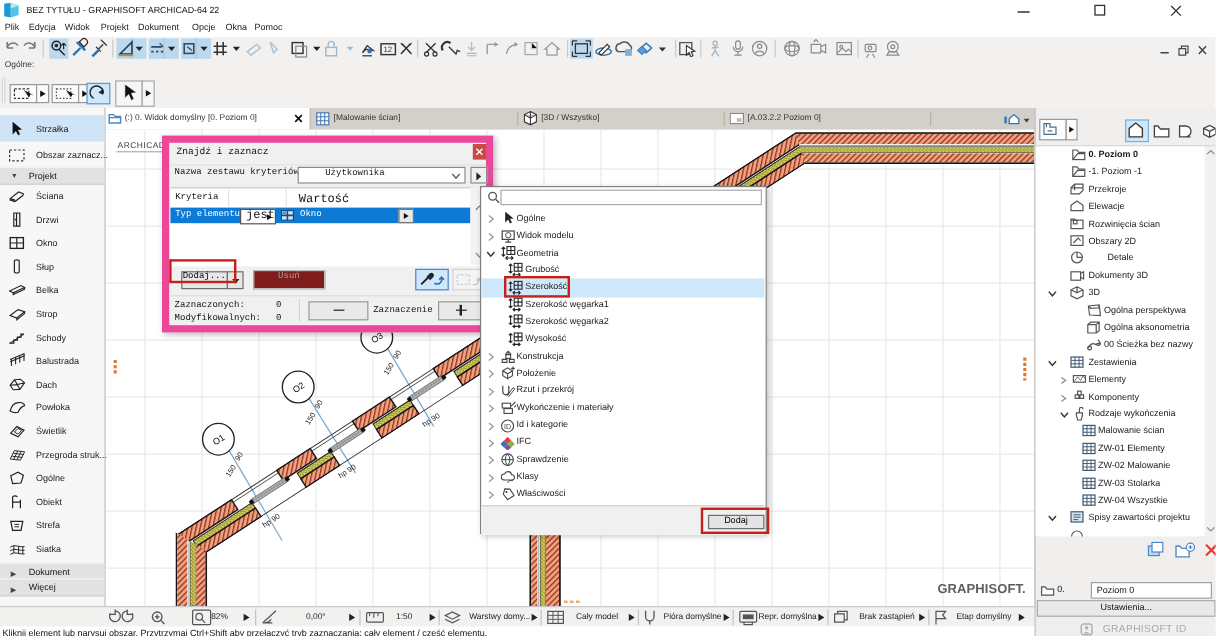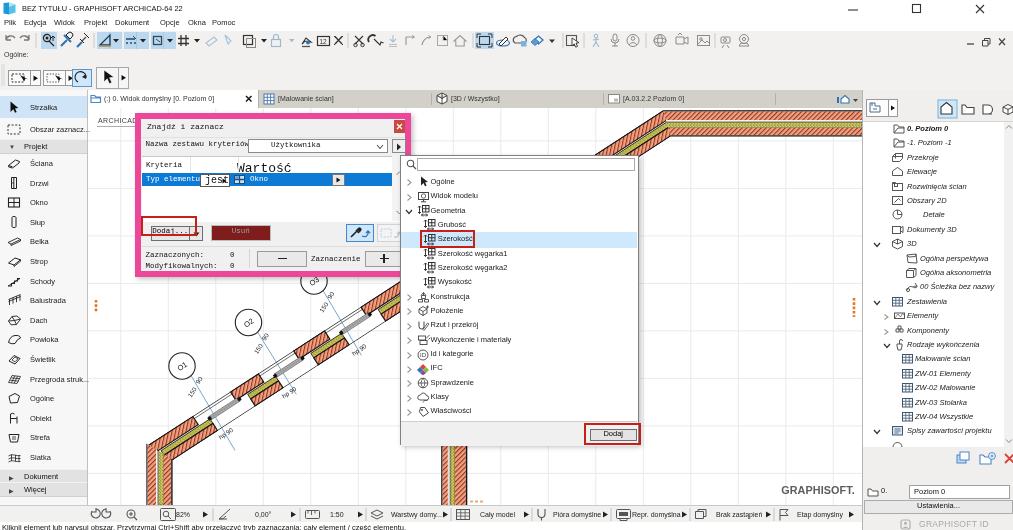--- a/index.html
+++ b/index.html
@@ -22,21 +22,21 @@
 .tbi span{position:absolute;left:30px;top:6px;white-space:nowrap;}
 .tbi{white-space:nowrap;}
 #dlg span,#popup span,.tbhead span{white-space:nowrap;}
 #dlg div,#popup div,#nav div{font-size:7.5px;line-height:1;}
 .tbi svg{position:absolute;left:7px;top:3px;}
 .tbhead{position:absolute;left:0;width:87px;height:13px;background:#e2e2e2;font-size:7.5px;color:#111;border-top:1px solid #f2f2f2;border-bottom:1px solid #d0d0d0;}
 .tbhead span{position:absolute;left:24px;top:2px;}
 .tbhead i{position:absolute;left:9px;top:4px;font-style:normal;font-size:6px;color:#444;}
 
 #nav{left:862px;top:90px;width:151px;height:440px;background:#f0efee;border-left:1px solid #b5b5b5;}
-#navtree{position:absolute;left:0px;top:32px;width:141px;height:325px;background:#fff;font-style:italic;}
+#navtree{position:absolute;left:0px;top:32px;width:141px;height:325px;background:#fff;}
 .nvi{position:absolute;font-size:7.5px;color:#1a1a1a;white-space:nowrap;}
 .nvi svg{position:absolute;top:0px;}
 
 #dlg{left:135px;top:113px;width:264px;height:152px;background:#f0f0f0;border:6px solid #ec4899;box-shadow:2px 2px 5px rgba(0,0,0,0.25);font-family:Liberation Mono, monospace;}
 
 #popup{left:400px;top:155px;width:237px;height:288px;background:#fff;border:1px solid #808080;box-shadow:2px 2px 5px rgba(0,0,0,0.25);}
 .pitem{position:absolute;left:0;width:260px;height:14.35px;font-size:7.5px;color:#1a1a1a;}
 .redbox{position:absolute;border:2px solid #c62018;background:transparent;z-index:60;}
 
 #botbar{left:0;top:505px;width:862px;height:17px;background:#f1f1f0;border-top:1px solid #c9c9c9;}
@@ -840,21 +840,21 @@
         <path d="M1 1 L4 4.5 L7 1" stroke="#555" stroke-width="1.1" fill="none"></path>
       </svg>
   </div>
   <div class="abs" style="left:250.5px;top:19.5px;width:12px;height:12px;background:#efefef;border:1px solid #8a8a8a">
     <svg style="position:absolute;left:3.5px;top:3px" width="6" height="8" viewBox="0 0 6 8">
         <path d="M1 0.5 L5 4 L1 7.5 Z" fill="#222"></path>
       </svg>
   </div>
   <div class="abs" style="left:1px;top:37px;width:262px;height:65px;background:#fff;border-top:1px solid #c8c8c8"></div>
   <div class="tx" style="left:5px;top:42.5px;font-size:7.5px">Kryteria</div>
-  <div class="tx" style="left:96px;top:42.5px;font-size:13px">Wartość</div>
+  <div class="tx" style="left:108px;top:42.5px;font-size:10px">Wartość</div>
   <div class="abs" style="left:49px;top:38px;width:1px;height:15px;background:#e4e4e4"></div>
   <div class="abs" style="left:97px;top:38px;width:1px;height:15px;background:#e4e4e4"></div>
   <div class="abs" style="left:1px;top:53.5px;width:250px;height:13.5px;background:#0d7ad5">
     <div class="tx" style="left:4px;top:3px;font-size:7.5px;color:#fff">Typ elementu</div>
     <div class="abs" style="left:58px;top:1.5px;width:28px;height:10.5px;background:#fff;border:1px solid #555">
       <div class="tx" style="left:4px;top:1px;font-size:10px">jest</div>
       <svg style="position:absolute;left:21px;top:2.5px" width="5" height="6" viewBox="0 0 5 6">
           <path d="M0.5 0.5 L4.5 3 L0.5 5.5 Z" fill="#111"></path>
         </svg>
     </div>

